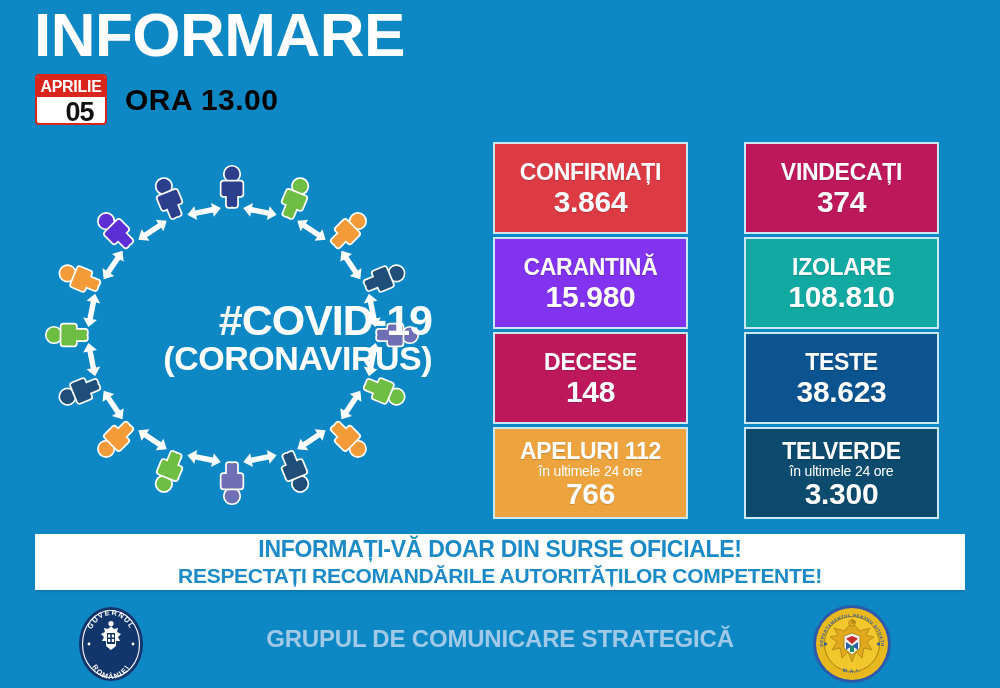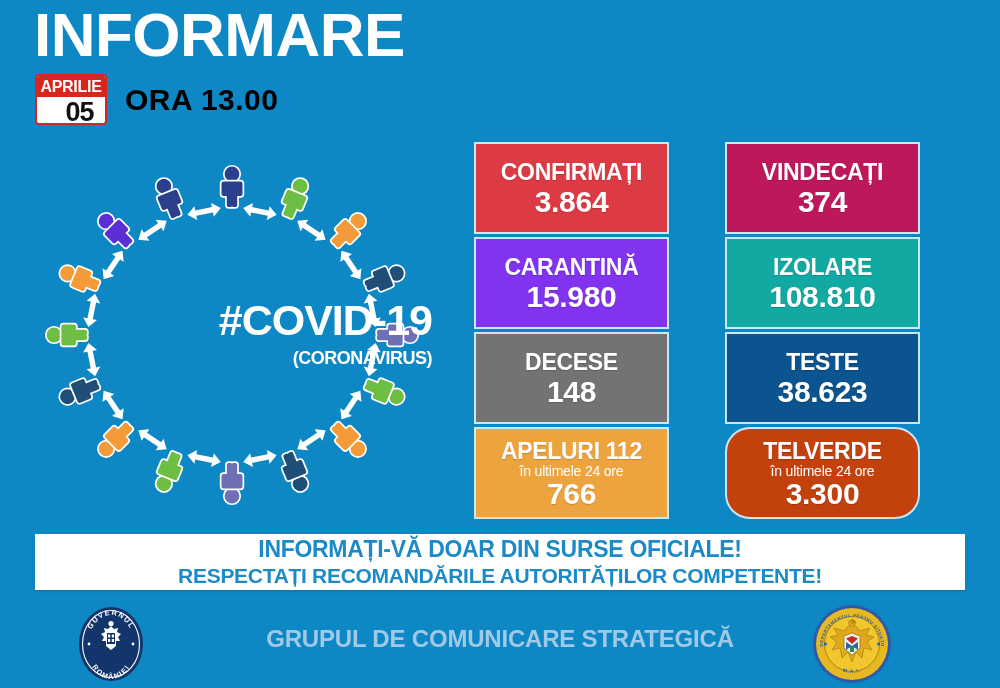--- a/index.html
+++ b/index.html
@@ -92,30 +92,30 @@
     color: #ffffff;
     pointer-events: none;
   }
   #covid-center-text .line1 {
     font-size: 43px;
     font-weight: bold;
     letter-spacing: -1px;
     line-height: 46px;
   }
   #covid-center-text .line2 {
-    font-size: 18px;
+    font-size: 34px;
     font-weight: bold;
     letter-spacing: -0.5px;
     line-height: 30px;
   }
 
   
   #stats-grid {
     position: absolute;
-    left: 474px;
+    left: 493px;
     top: 142px;
     width: 506px;
     display: grid;
     grid-template-columns: 195px 195px;
     grid-template-rows: 92px 92px 92px 92px;
     column-gap: 56px;
     row-gap: 3px;
   }
   .stat-box {
     border: 2px solid #c9e7f5;
@@ -329,34 +329,34 @@
       <div class="stat-value">374</div>
     </div>
     <div class="stat-box" style="background: rgb(129, 51, 239);">
       <div class="stat-label">CARANTINĂ</div>
       <div class="stat-value">15.980</div>
     </div>
     <div class="stat-box" style="background: rgb(18, 169, 162);">
       <div class="stat-label">IZOLARE</div>
       <div class="stat-value">108.810</div>
     </div>
-    <div class="stat-box" style="background: #737373;">
+    <div class="stat-box" style="background: #be185d;">
       <div class="stat-label">DECESE</div>
       <div class="stat-value">148</div>
     </div>
     <div class="stat-box" style="background: rgb(11, 84, 144);">
       <div class="stat-label">TESTE</div>
       <div class="stat-value">38.623</div>
     </div>
     <div class="stat-box has-sub" style="background: rgb(237, 163, 62);">
       <div class="stat-label">APELURI 112</div>
       <div class="stat-sub">în ultimele 24 ore</div>
       <div class="stat-value">766</div>
     </div>
-    <div class="stat-box has-sub" style="background: #c2410c; border-radius: 25px;">
+    <div class="stat-box has-sub" style="background: #0c4a6e;">
       <div class="stat-label">TELVERDE</div>
       <div class="stat-sub">în ultimele 24 ore</div>
       <div class="stat-value">3.300</div>
     </div>
   </div>
 
 <div id="notice-banner">
   <div class="notice-line1">INFORMAȚI-VĂ DOAR DIN SURSE OFICIALE!</div>
   <div class="notice-line2">RESPECTAȚI RECOMANDĂRILE AUTORITĂȚILOR COMPETENTE!</div>
 </div>

